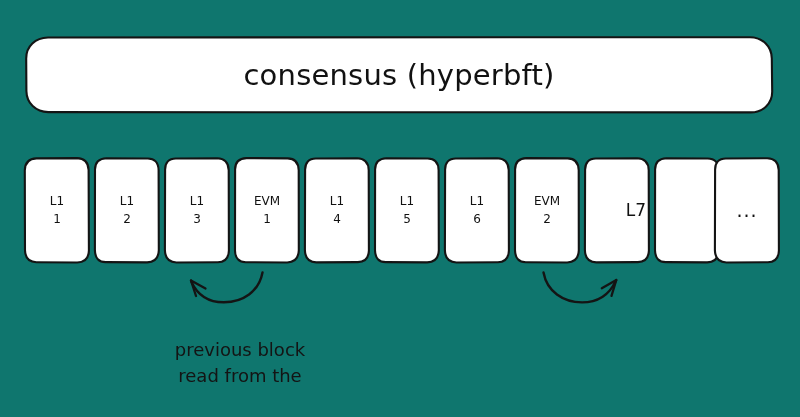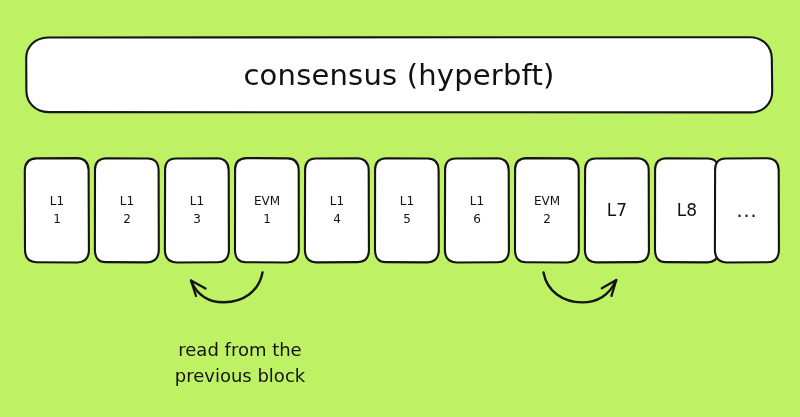--- a/index.html
+++ b/index.html
@@ -10,21 +10,21 @@
   body {
     width: 800px;
     height: 417px;
     font-family: "DejaVu Sans", sans-serif;
     overflow: hidden;
   }
   #canvas {
     position: relative;
     width: 800px;
     height: 417px;
-    background: #bef264;
+    background: #0f766e;
   }
   #sketch {
     position: absolute;
     top: 0;
     left: 0;
     width: 800px;
     height: 417px;
   }
   .txt-layer {
     position: absolute;
@@ -165,31 +165,28 @@
       <span class="l2">5</span>
     </div>
     <div class="block-label" style="left:445px; top:158px; width:64px; height:105px;">
       <span class="l1">L1</span>
       <span class="l2">6</span>
     </div>
     <div class="block-label" style="left:515px; top:158px; width:64px; height:105px;">
       <span class="l1">EVM</span>
       <span class="l2">2</span>
     </div>
-    <div class="block-label single" style="left:585px; top:158px; width:64px; height:105px;">
+    <div class="block-label single" style="left:604px; top:158px; width:64px; height:105px;">
       <span class="l1">L7</span>
-    </div>
-    <div class="block-label single" style="left:655px; top:158px; width:64px; height:105px;">
-      <span class="l1">L8</span>
     </div>
     <div class="block-label single" style="left:715px; top:158px; width:64px; height:105px;">
       <span class="l1 dots-glyph">...</span>
     </div>
 
     <div class="caption" style="left:130px; top:337px; width:220px;">
+      <span class="cl">previous block</span>
       <span class="cl">read from the</span>
-      <span class="cl">previous block</span>
     </div>
     <div class="caption" style="left:480px; top:337px; width:200px;">
     </div>
 
   </div>
 </div>
 
 </body></html>

